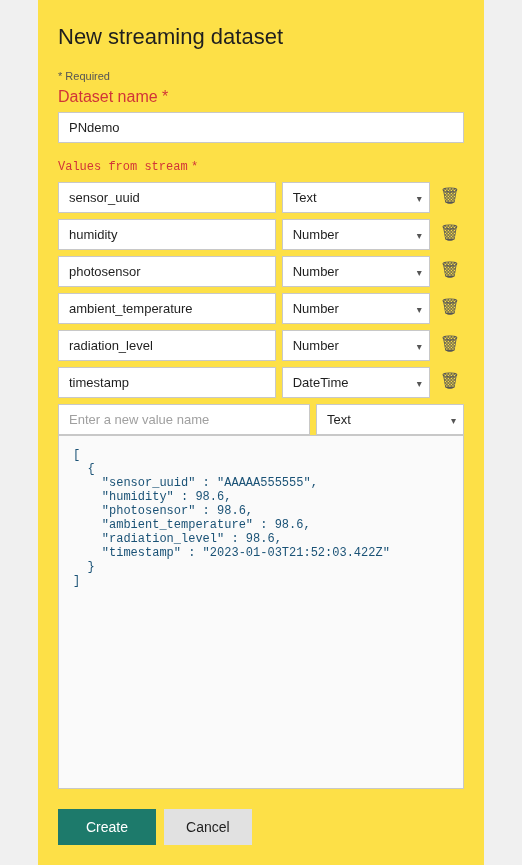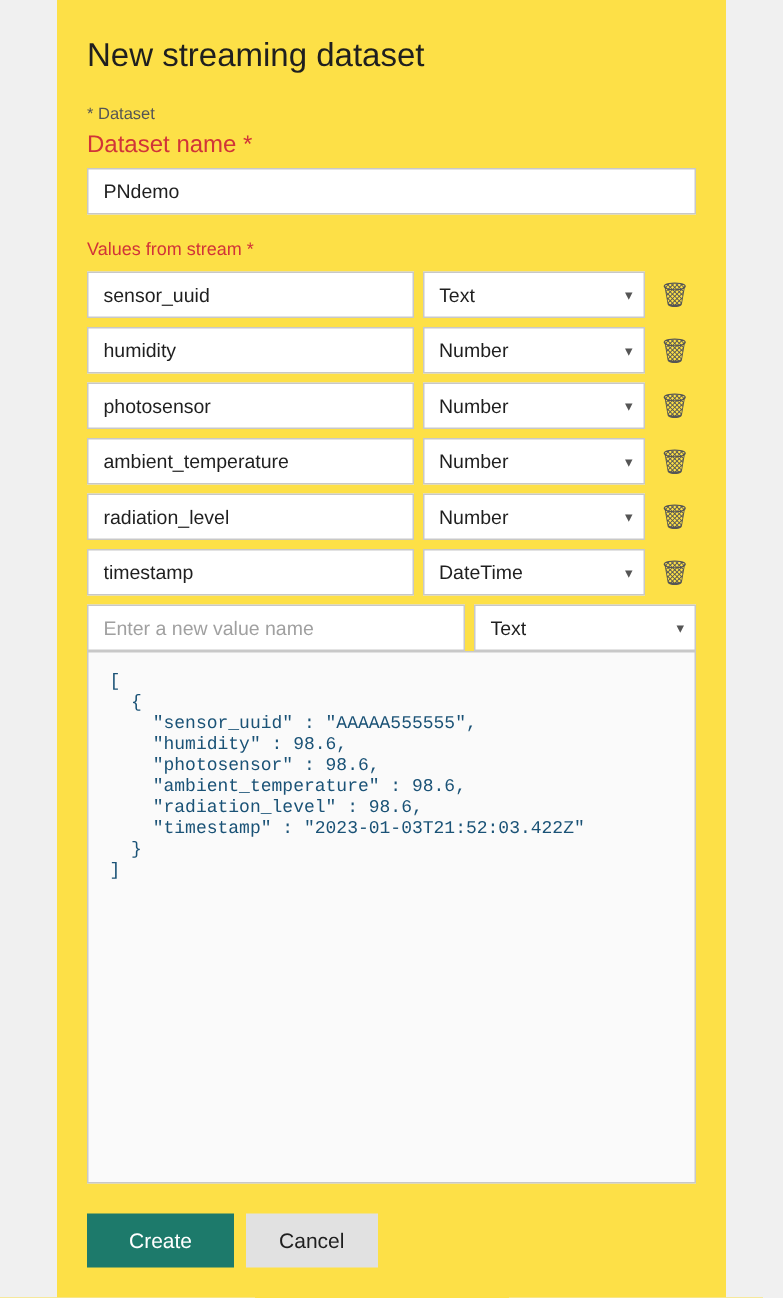--- a/index.html
+++ b/index.html
@@ -49,24 +49,25 @@
       background: #fff;
     }
     .section-label {
       font-size: 12px;
       color: #1f1f1f;
       margin-top: 16px;
       margin-bottom: 8px;
     }
     .section-label span {
       color: #d13438;
+      font-family: Liberation Mono, monospace;
     }
     .value-row {
       display: flex;
-      align-items: center;
+      align-items: flex-start;
       margin-bottom: 6px;
       gap: 6px;
     }
     .value-name-input {
       flex: 1;
       border: 1px solid #c8c8c8;
       padding: 7px 10px;
       font-size: 13px;
       color: #1f1f1f;
       outline: none;
@@ -155,21 +156,21 @@
       cursor: pointer;
       font-family: inherit;
     }
   </style>
 </head>
 <body>
 
 <div class="panel">
   <div class="panel-title">New streaming dataset</div>
 
-  <div class="required-note">* Dataset</div>
+  <div class="required-note">* Required</div>
 
   <div class="field-label">
     <span>Dataset name</span> <span style="color:#d13438">*</span>
   </div>
   <input class="text-input" type="text" value="PNdemo" style="">
 
   <div class="section-label">
     <span>Values from stream</span> <span style="color:#d13438">*</span>
   </div>
 

